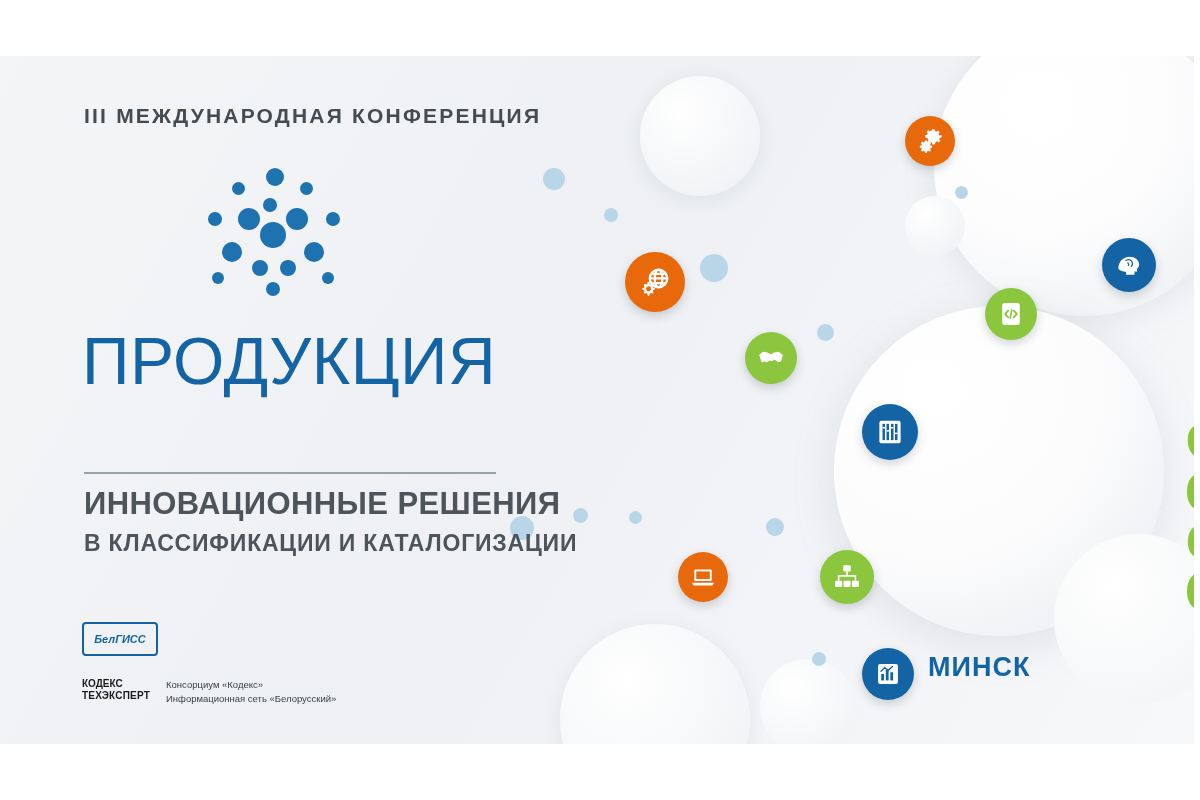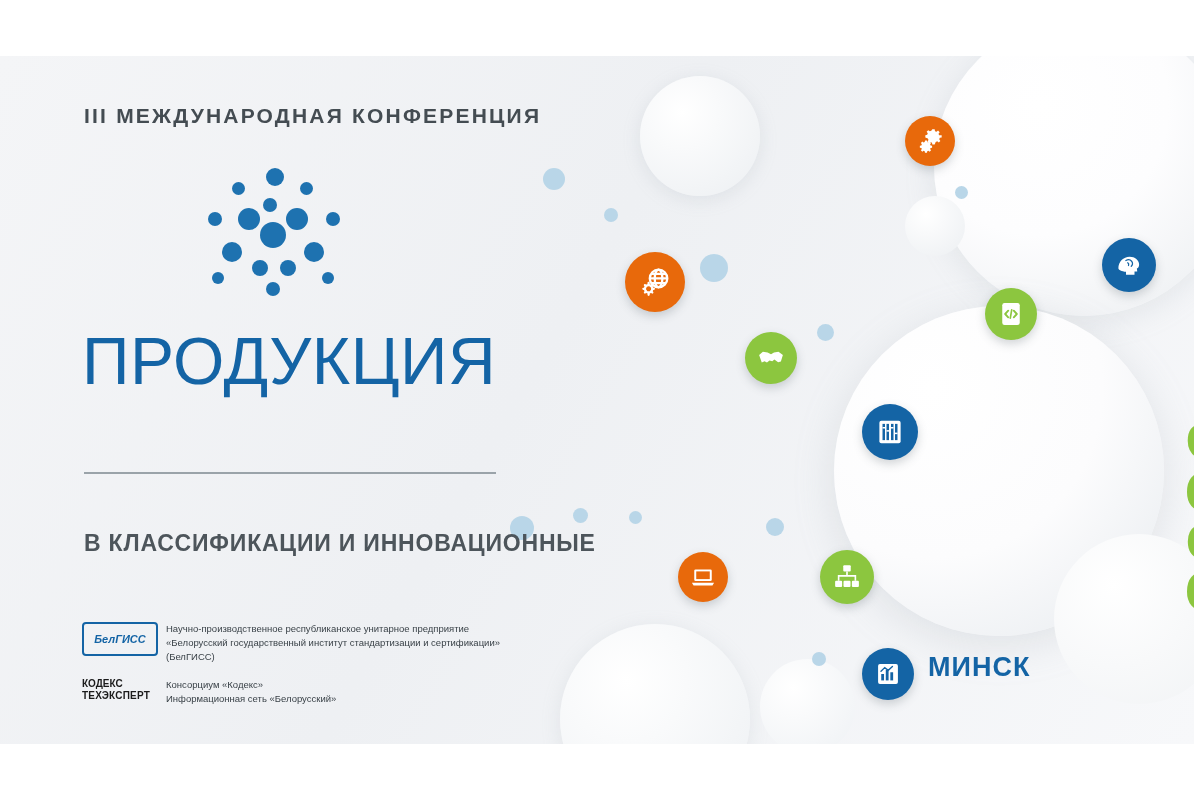--- a/index.html
+++ b/index.html
@@ -150,21 +150,22 @@
     <i style="left:96px;top:74px;width:20px;height:20px;"></i>
     <i style="left:44px;top:92px;width:16px;height:16px;"></i>
     <i style="left:72px;top:92px;width:16px;height:16px;"></i>
     <i style="left:4px;top:104px;width:12px;height:12px;"></i>
     <i style="left:114px;top:104px;width:12px;height:12px;"></i>
     <i style="left:58px;top:114px;width:14px;height:14px;"></i>
   </div>
 
   <div class="t1">ПРОДУКЦИЯ</div>
   <div class="rule"></div>
-  <div class="t4">В КЛАССИФИКАЦИИ И ИННОВАЦИОННЫЕ</div>
+  <div class="t3">ИННОВАЦИОННЫЕ РЕШЕНИЯ</div>
+  <div class="t4">В КЛАССИФИКАЦИИ И КАТАЛОГИЗАЦИИ</div>
 
   <div class="year">2026</div>
 
   <div class="city">МИНСК</div>
 
   <div class="ic" style="left:905px;top:60px;width:50px;height:50px;background:#e8690b;">
     <svg width="28" height="28" viewBox="0 0 24 24" fill="#fff">
       <path d="M15 4.5a3 3 0 100 6 3 3 0 000-6zm0 2a1 1 0 110 2 1 1 0 010-2z"></path>
       <path d="M14 2h2l.3 1.6 1.3.5 1.3-1 1.4 1.4-1 1.3.5 1.3L22 7v2l-1.6.3-.5 1.3 1 1.3-1.4 1.4-1.3-1-1.3.5L16 15h-2l-.3-1.6-1.3-.5-1.3 1-1.4-1.4 1-1.3-.5-1.3L8 9V7l1.6-.3.5-1.3-1-1.3 1.4-1.4 1.3 1 1.3-.5z"></path>
       <path d="M8.5 13.5a2.4 2.4 0 100 4.8 2.4 2.4 0 000-4.8zm0 1.7a.8.8 0 110 1.6.8.8 0 010-1.6z"></path>
@@ -250,25 +251,20 @@
         <rect x="17.2" y="6.5" width="0" height="0"></rect>
       </g>
       <path d="M6 9.6l3.2-3.1 3 2.4 3.6-3.4" stroke="#1464a5" stroke-width="1.2" fill="none" stroke-linecap="round"></path>
     </svg>
   </div>
 
   <div class="partner" style="left:82px;top:566px;">
     <div class="plogo">
       <div class="belgiss">БелГИСС</div>
     </div>
-    <div class="ptxt">
-      <div>Научно-производственное республиканское унитарное предприятие</div>
-      <div>«Белорусский государственный институт стандартизации и сертификации»</div>
-      <div>(БелГИСС)</div>
-    </div>
   </div>
 
   <div class="partner" style="left:82px;top:622px;">
     <div class="plogo">
       <div class="kodeks">
         <div class="k1">КОДЕКС</div>
         <div class="k2">ТЕХЭКСПЕРТ</div>
       </div>
     </div>
     <div class="ptxt">

